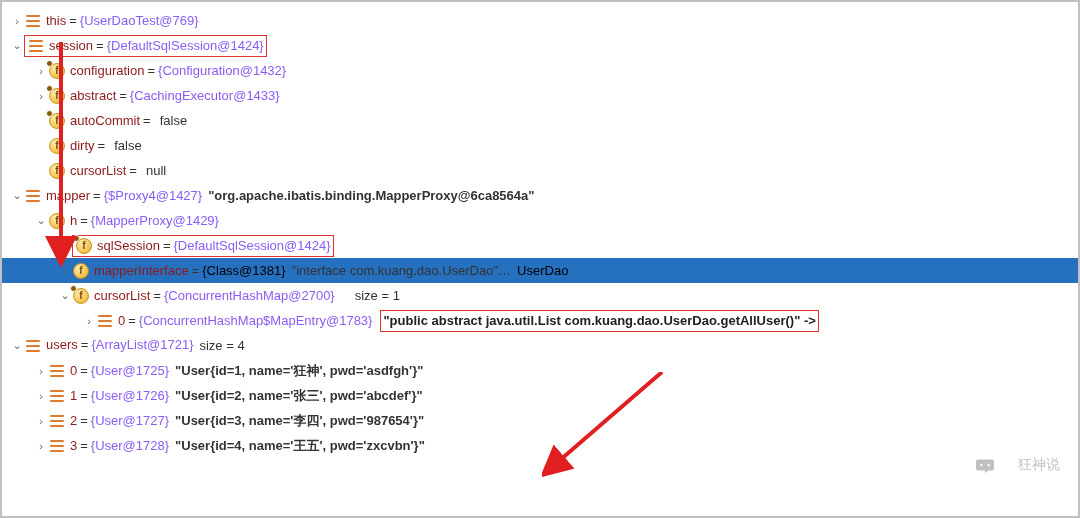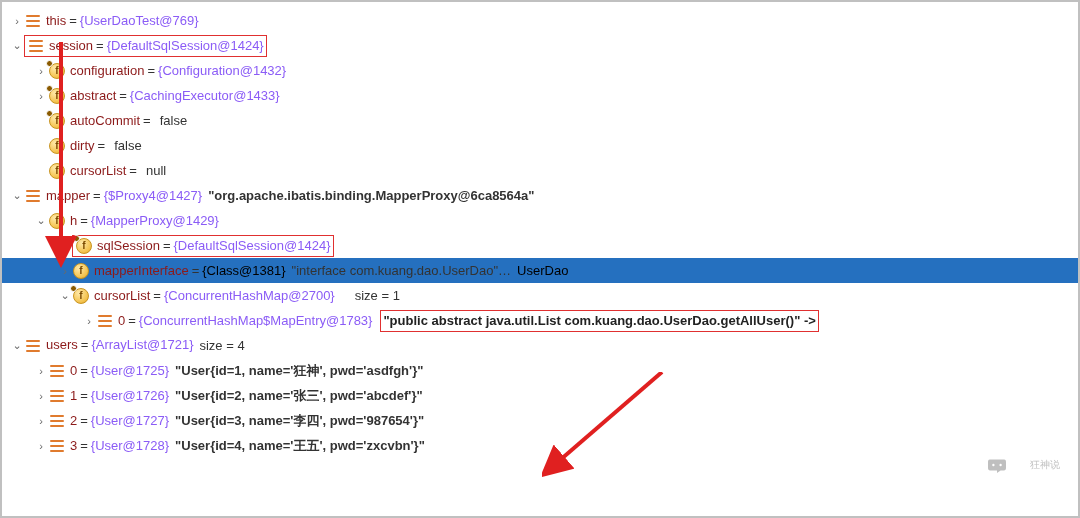--- a/index.html
+++ b/index.html
@@ -67,21 +67,21 @@
     padding: 0 2px;
     display:inline-flex; align-items:center;
     height:22px;
   }
   
   .ann { position:absolute; pointer-events:none; }
   
   .wm {
     position:absolute; right:18px; bottom:42px;
     display:flex; align-items:center; gap:22px;
-    color:#b5b5b5; font-size:10px;
+    color:#b5b5b5; font-size:14px;
     opacity:.85;
   }
   .wm svg { width:22px; height:18px; }
 </style>
 </head>
 <body>
 
 <div class="frame">
   <div class="tree" id="tree">
       <div class="row">

